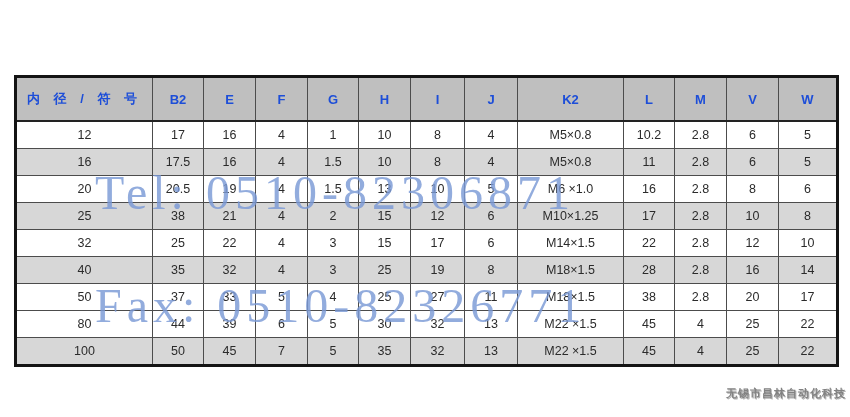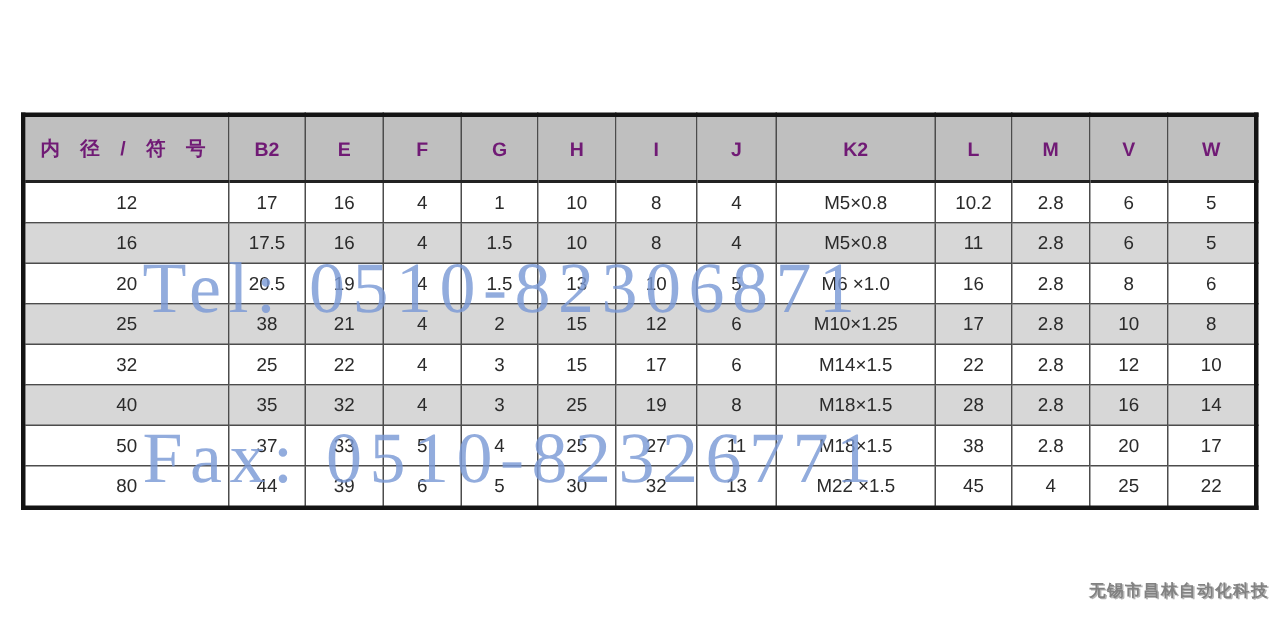--- a/index.html
+++ b/index.html
@@ -55,21 +55,21 @@
     vertical-align: middle;
     white-space: nowrap;
     overflow: hidden;
     padding: 0;
   }
   thead th {
     height: 42px;
     background: #bfbfbf;
     font-size: 13px;
     font-weight: bold;
-    color: #701a75;
+    color: #1d4ed8;
     border-bottom: 2px solid #222222;
   }
   thead th.first-col { letter-spacing: 5px; }
   tbody td {
     height: 26px;
     font-size: 12.5px;
     color: #2b2b2b;
     background: #ffffff;
   }
   tbody tr.alt td { background: #d7d7d7; }
@@ -256,20 +256,35 @@
             <td>5</td>
             <td>30</td>
             <td>32</td>
             <td>13</td>
             <td>M22 ×1.5</td>
             <td>45</td>
             <td>4</td>
             <td>25</td>
             <td>22</td>
           </tr>
+          <tr class="alt">
+            <td>100</td>
+            <td>50</td>
+            <td>45</td>
+            <td>7</td>
+            <td>5</td>
+            <td>35</td>
+            <td>32</td>
+            <td>13</td>
+            <td>M22 ×1.5</td>
+            <td>45</td>
+            <td>4</td>
+            <td>25</td>
+            <td>22</td>
+          </tr>
         </tbody>
     </table>
   </div>
 
   <div class="wm wm-tel">Tel: 0510-82306871</div>
 
   <div class="wm wm-fax">Fax: 0510-82326771</div>
 
   <div class="wm-company">无锡市昌林自动化科技</div>
 

